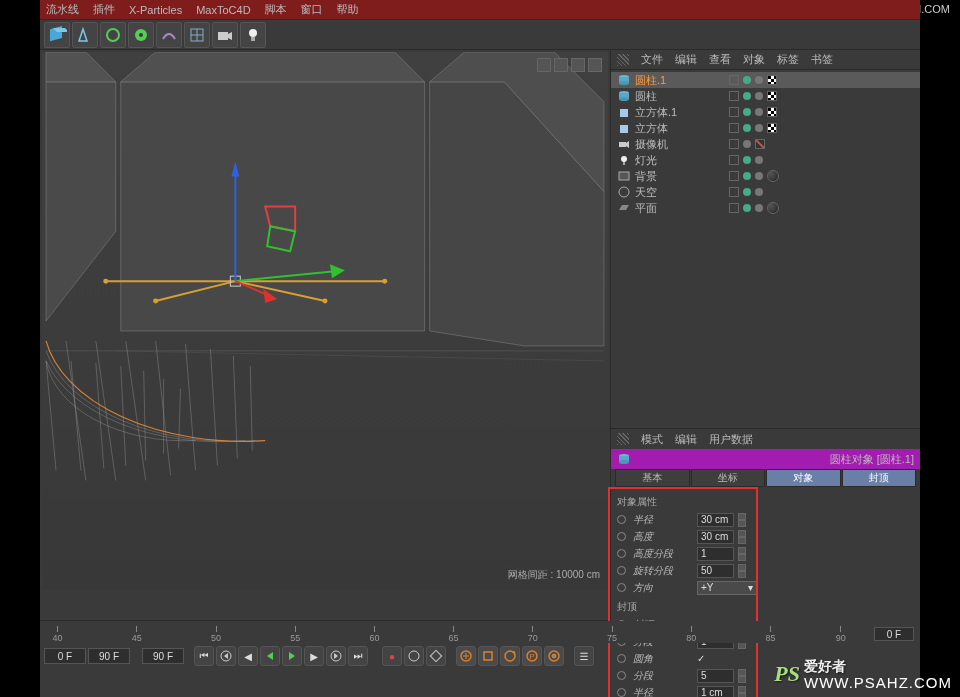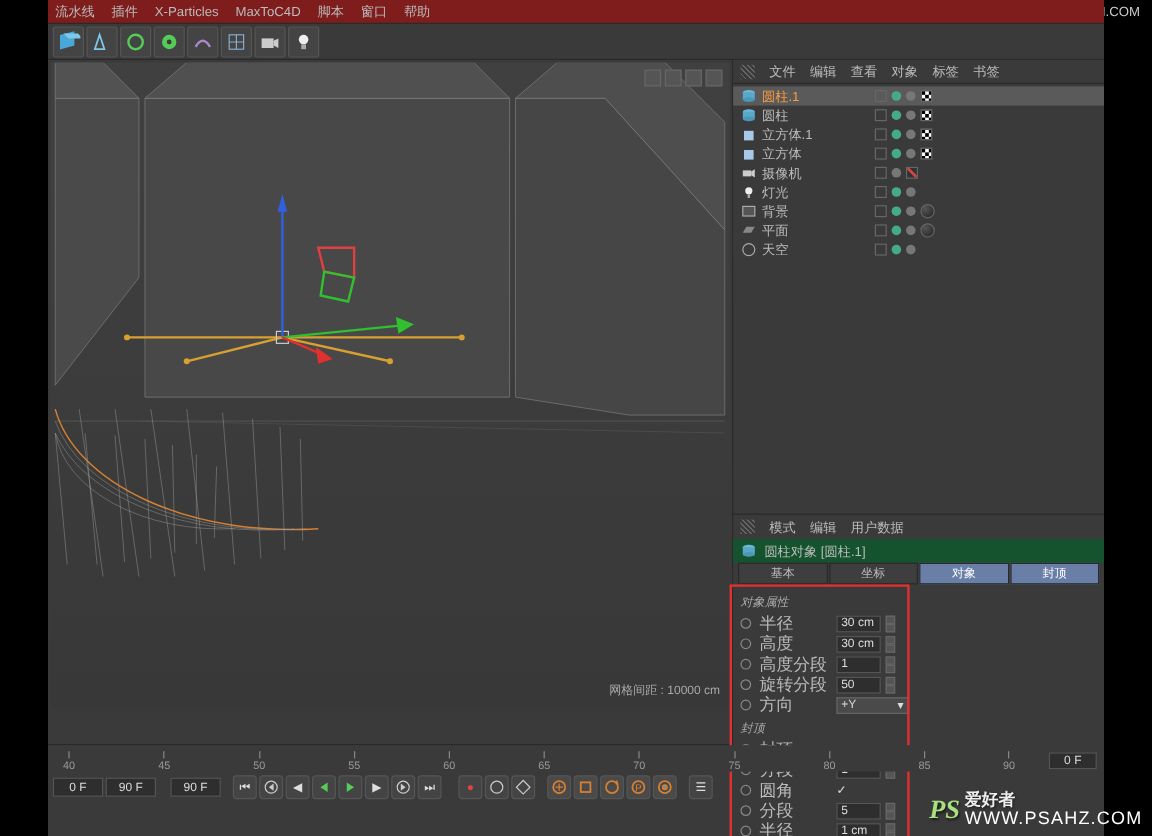--- a/index.html
+++ b/index.html
@@ -41,28 +41,28 @@
 .dot.green { background: #4a8; }
 .dot.gray { background: #777; }
 .sq { width: 10px; height: 10px; border: 1px solid #666; }
 .sq.checker { background: repeating-conic-gradient(#fff 0 25%, #000 0 50%) 0 0/6px 6px; }
 .sq.no { background: #333; position: relative; }
 .sq.no::after { content: ""; position: absolute; inset: 0; background: linear-gradient(45deg, transparent 40%, #c44 40%, #c44 60%, transparent 60%); }
 .circ { width: 12px; height: 12px; border-radius: 50%; background: radial-gradient(circle at 30% 30%, #555, #222); border: 1px solid #666; }
 
 .attr-panel { flex: 1; background: #3a3a3a; border-top: 1px solid #2a2a2a; }
 .attr-tabs { height: 20px; display: flex; align-items: center; padding: 0 6px; gap: 12px; }
-.attr-title { height: 20px; display: flex; align-items: center; padding: 0 6px; gap: 6px; background: #14532d; }
+.attr-title { height: 20px; display: flex; align-items: center; padding: 0 6px; gap: 6px; background: #a21caf; justify-content: space-between; }
 .attr-subtabs { height: 18px; display: flex; gap: 1px; padding: 0 4px; }
 .subtab { flex: 1; background: #3e3e3e; color: #bbb; display: flex; align-items: center; justify-content: center; border: 1px solid #2a2a2a; cursor: pointer; font-size: 10px; }
 .subtab.active { background: #6a7fa8; color: #fff; }
 .attr-body { padding: 4px 6px; position: relative; }
-.attr-section { color: #aaa; margin: 4px 0 2px; font-size: 10px; font-style: italic; }
+.attr-section { color: #aaa; margin: 4px 0 2px; font-size: 10px; }
 .attr-row { height: 17px; display: flex; align-items: center; gap: 4px; }
-.attr-label { width: 60px; color: #bbb; font-size: 14px; }
+.attr-label { width: 60px; color: #bbb; font-size: 10px; font-style: italic; }
 .attr-input { width: 37px; height: 14px; background: #2e2e2e; border: 1px solid #555; color: #ddd; font-size: 10px; padding: 0 3px; display: flex; align-items: center; justify-content: space-between; }
 .spinner { width: 8px; height: 14px; display: flex; flex-direction: column; }
 .spinner div { flex: 1; background: #555; border: 1px solid #666; }
 .attr-check { color: #ddd; font-size: 10px; }
 .ring { width: 9px; height: 9px; border: 1px solid #888; border-radius: 50%; display: inline-block; margin-right: 3px; }
 .dropdown { width: 60px; height: 14px; background: #4a4a4a; border: 1px solid #666; color: #ddd; font-size: 10px; padding: 0 3px; display: flex; align-items: center; justify-content: space-between; }
 .highlight-box { position: absolute; border: 2px solid #e03030; pointer-events: none; }
 
 .timeline-area { height: 60px; background: #3a3a3a; border-top: 1px solid #2a2a2a; }
 .ruler { height: 22px; background: #3a3a3a; display: flex; align-items: flex-end; padding: 0 4px; position: relative; }
@@ -322,42 +322,42 @@
             <span class="tree-toggles">
                 <span class="sq"></span>
                 <span class="dot green"></span>
                 <span class="dot gray"></span>
                 <span class="circ"></span>
               </span>
           </div>
           <div class="tree-row">
             <span class="tree-icon">
                 <svg width="12" height="12">
+                  <circle cx="6" cy="6" r="5" fill="none" stroke="#aaa"></circle>
+                </svg>
+              </span>
+            <span class="tree-label">天空</span>
+            <span class="tree-toggles">
+                <span class="sq"></span>
+                <span class="dot green"></span>
+                <span class="dot gray"></span>
+              </span>
+          </div>
+          <div class="tree-row">
+            <span class="tree-icon">
+                <svg width="12" height="12">
                   <polygon points="1,8 4,3 11,3 8,8" fill="#888"></polygon>
                 </svg>
               </span>
             <span class="tree-label">平面</span>
             <span class="tree-toggles">
                 <span class="sq"></span>
                 <span class="dot green"></span>
                 <span class="dot gray"></span>
                 <span class="circ"></span>
-              </span>
-          </div>
-          <div class="tree-row">
-            <span class="tree-icon">
-                <svg width="12" height="12">
-                  <circle cx="6" cy="6" r="5" fill="none" stroke="#aaa"></circle>
-                </svg>
-              </span>
-            <span class="tree-label">天空</span>
-            <span class="tree-toggles">
-                <span class="sq"></span>
-                <span class="dot green"></span>
-                <span class="dot gray"></span>
               </span>
           </div>
         </div>
         <div style="height:210px"></div>
       </div>
 
       <div class="attr-panel">
         <div class="attr-tabs">
           <span class="grip" style="width:12px;height:12px;background:repeating-linear-gradient(45deg,#666,#666 1px,transparent 1px,transparent 3px);display:inline-block"></span>
           <span>模式</span>

